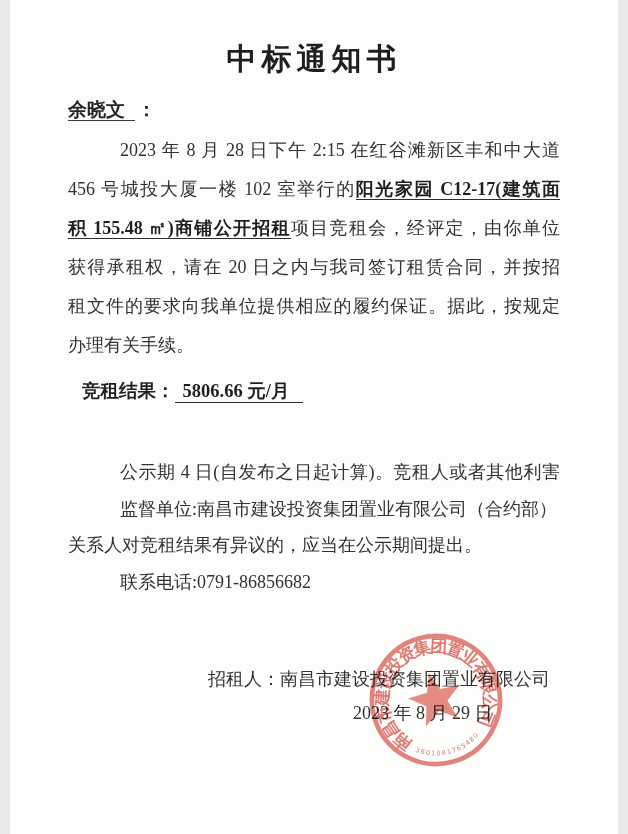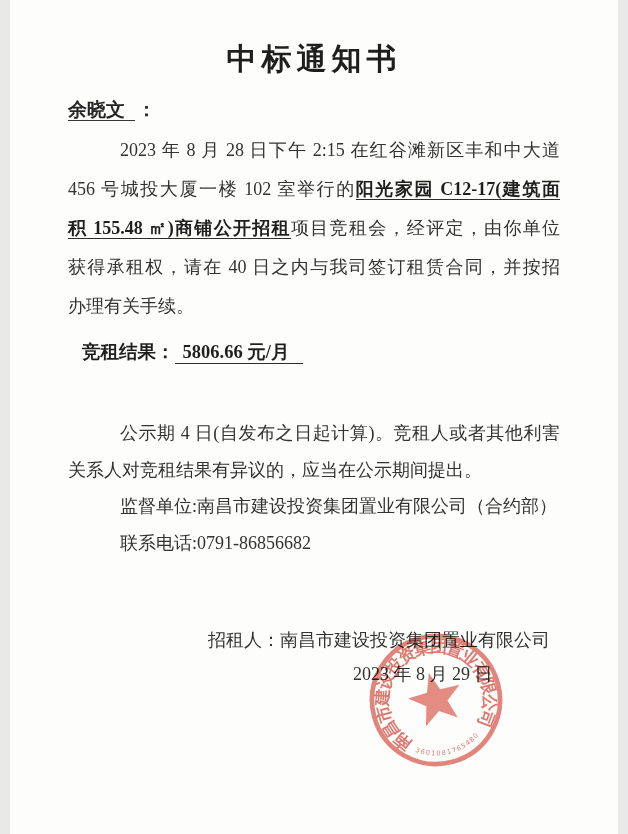--- a/index.html
+++ b/index.html
@@ -102,32 +102,33 @@
   <h1 class="title">中标通知书</h1>
 
   <div class="recipient">
     <span class="ul-name">余晓文</span><span class="colon">：</span>
   </div>
 
   <div class="para1">
     <span class="line jl indent"><span>2023 年 8 月 28 日下午 2:15 在红谷滩新区丰和中大道</span></span>
     <span class="line jl"><span>456 号城投大厦一楼 102 室举行的</span><span class="bu">阳光家园 C12-17(建筑面</span></span>
     <span class="line jl"><span class="bu">积 155.48 ㎡)商铺公开招租</span><span>项目竞租会，经评定，由你单位</span></span>
-    <span class="line jl">获得承租权，请在 40 日之内与我司签订租赁合同，并按招</span>
+    <span class="line jl">获得承租权，请在 20 日之内与我司签订租赁合同，并按招</span>
+    <span class="line jl">租文件的要求向我单位提供相应的履约保证。据此，按规定</span>
     <span class="line">办理有关手续。</span>
   </div>
 
   <div class="result">
     <span class="label">竞租结果：</span><span class="value">5806.66 元/月</span>
   </div>
 
   <div class="para2">
     <span class="line jl indent"><span>公示期 4 日(自发布之日起计算)。竞租人或者其他利害</span></span>
+    <span class="line indent">监督单位:南昌市建设投资集团置业有限公司（合约部）</span>
     <span class="line">关系人对竞租结果有异议的，应当在公示期间提出。</span>
-    <span class="line indent">监督单位:南昌市建设投资集团置业有限公司（合约部）</span>
     <span class="line indent">联系电话:0791-86856682</span>
   </div>
 
   <div class="footer-issuer">招租人：南昌市建设投资集团置业有限公司</div>
   <div class="footer-date">2023 年 8 月 29 日</div>
 
   <svg class="seal" viewBox="0 0 204 204" xmlns="http://www.w3.org/2000/svg">
     <g id="seal-group" transform="translate(102,102) rotate(-15)">
       <circle id="seal-border" cx="0" cy="0" r="64" fill="none" stroke="#dd6a60" stroke-width="4.6"></circle>
       <polygon id="seal-star" points="0,-28 6.76,-9.3 26.63,-8.65 10.94,3.55 16.46,22.65 0,11.5 -16.46,22.65 -10.94,3.55 -26.63,-8.65 -6.76,-9.3" fill="#dd6458" opacity="0.9"></polygon>

